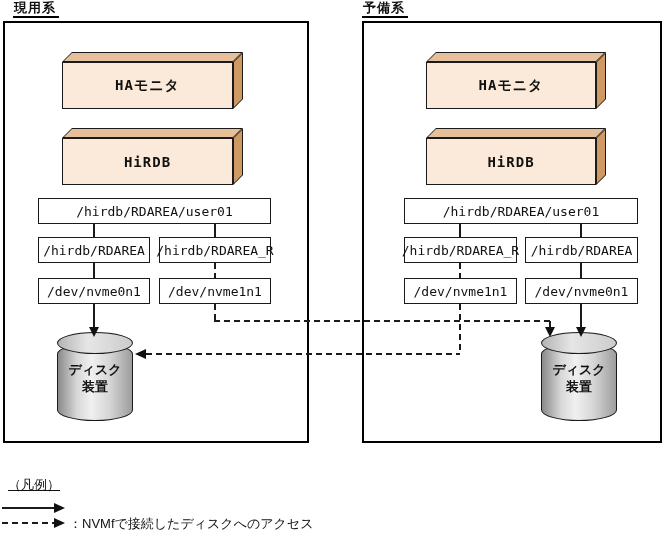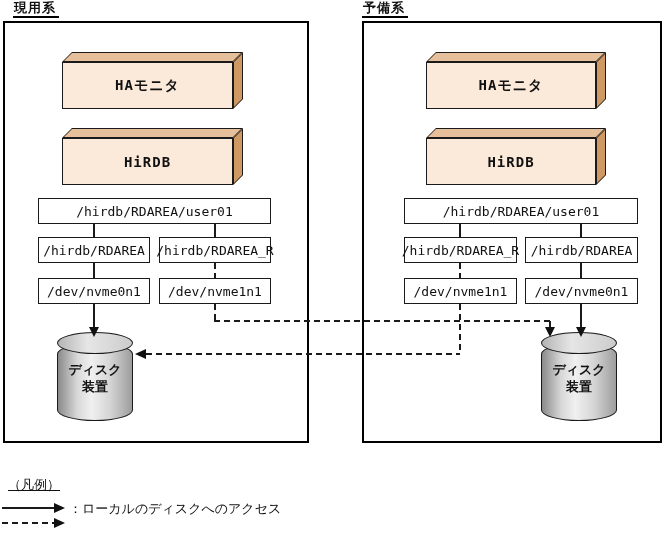--- a/index.html
+++ b/index.html
@@ -151,18 +151,18 @@
   <div class="ah-down" style="left:576px;top:327px;"></div>
 
   <div class="vdash" style="left:459px;top:304px;height:50px;"></div>
   <div class="hdash" style="left:146px;top:353px;width:314px;"></div>
   <div class="ah-left" style="left:135px;top:349px;"></div>
 
   <div class="legend-title">（凡例）</div>
 
   <div class="hline" style="left:2px;top:507px;width:52px;"></div>
   <div class="ah-right" style="left:54px;top:503px;"></div>
-  <div class="legend-text" style="top:500px;">：ローカルのディスクへのアクセス</div>
 
   <div class="hdash" style="left:2px;top:522px;width:52px;"></div>
   <div class="ah-right" style="left:54px;top:518px;"></div>
+  <div class="legend-text" style="top:515px;">：NVMfで接続したディスクへのアクセス</div>
 
 </div>
 
 </body></html>

